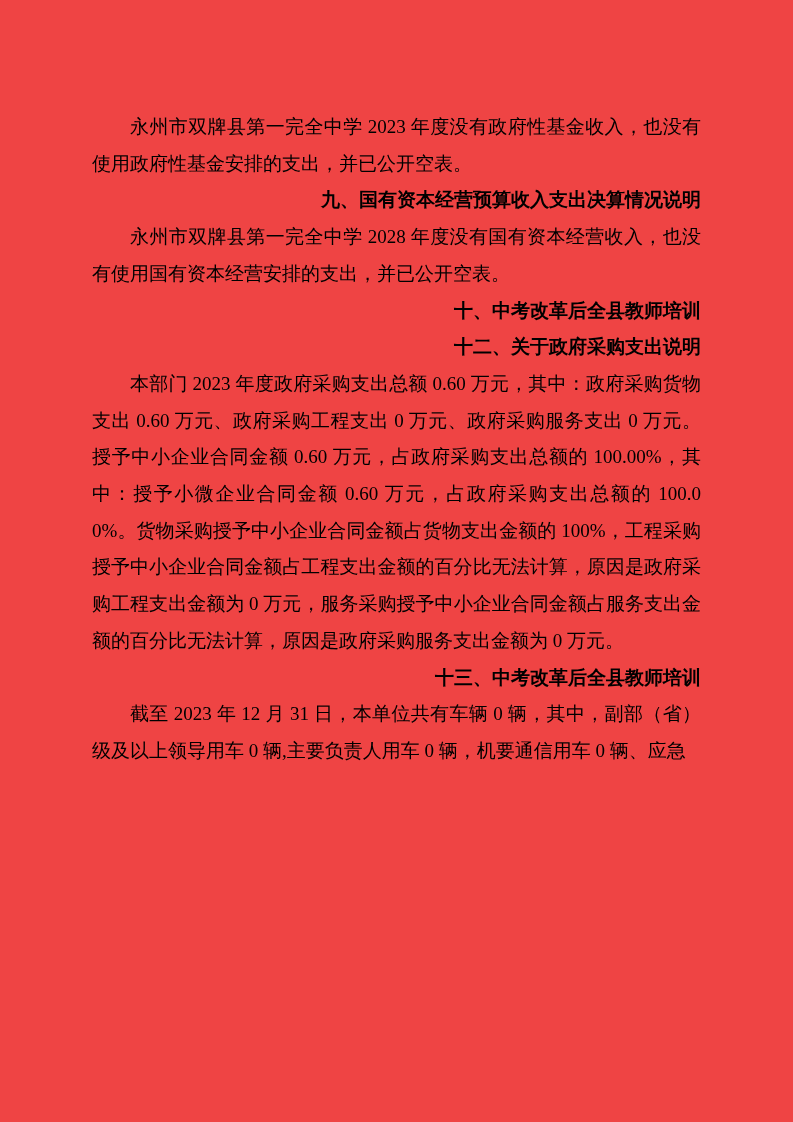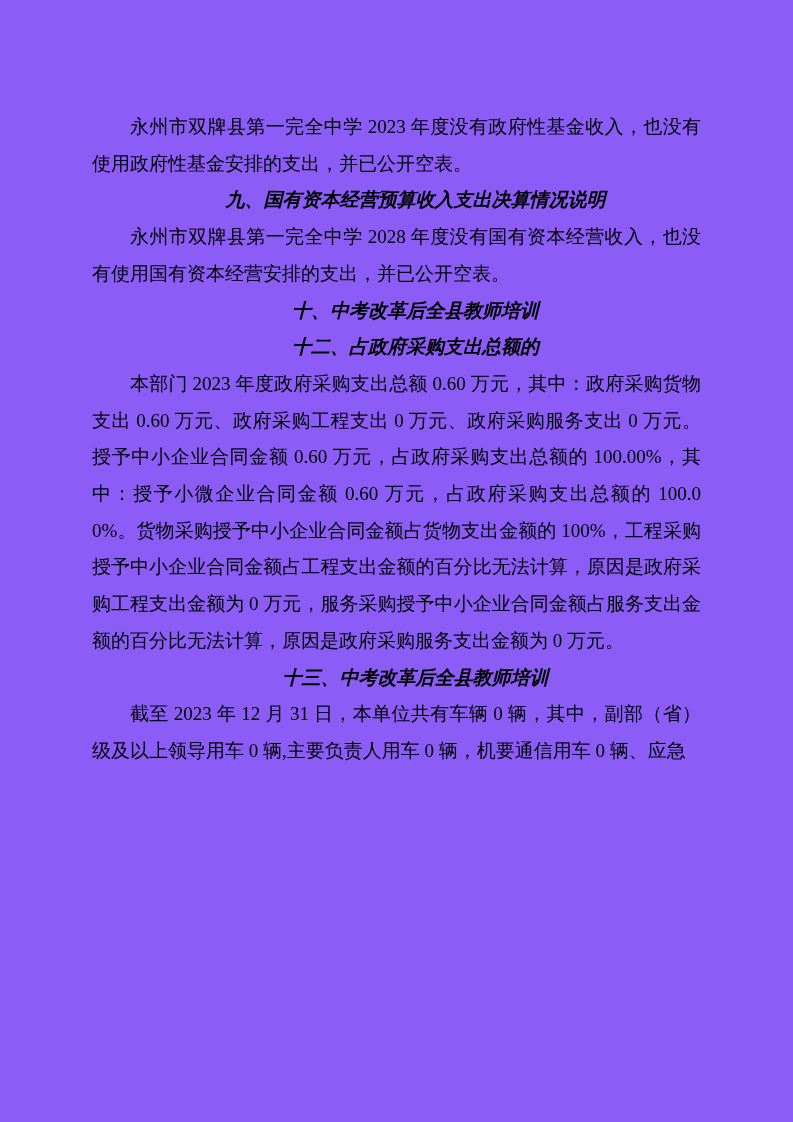--- a/index.html
+++ b/index.html
@@ -11,43 +11,42 @@
     height: 1122px;
     background: #ffffff;
     color: #000000;
     font-family: "Liberation Serif", "DejaVu Serif", serif;
   }
   .page {
     box-sizing: border-box;
     width: 793px;
     height: 1122px;
     padding: 109px 92px 0 92px;
-    background: #8b5cf6;
+    background: #ef4444;
     overflow: hidden;
   }
   .page p {
     margin: 0;
     font-size: 19px;
     line-height: 36.7px;
     text-align: justify;
     text-indent: 2em;
     word-break: break-all;
   }
   .page p.heading {
     font-family: "Liberation Sans", "DejaVu Sans", sans-serif;
     font-weight: 700;
-    text-align: center;
-    font-style: italic;
+    text-align: right;
   }
 </style>
 </head>
 <body>
 
 <div class="page">
   <p>永州市双牌县第一完全中学 2023 年度没有政府性基金收入，也没有使用政府性基金安排的支出，并已公开空表。</p>
   <p class="heading">九、国有资本经营预算收入支出决算情况说明</p>
   <p>永州市双牌县第一完全中学 2028 年度没有国有资本经营收入，也没有使用国有资本经营安排的支出，并已公开空表。</p>
   <p class="heading">十、中考改革后全县教师培训</p>
-  <p class="heading">十二、占政府采购支出总额的</p>
+  <p class="heading">十二、关于政府采购支出说明</p>
   <p>本部门 2023 年度政府采购支出总额 0.60 万元，其中：政府采购货物支出 0.60 万元、政府采购工程支出 0 万元、政府采购服务支出 0 万元。授予中小企业合同金额 0.60 万元，占政府采购支出总额的 100.00%，其中：授予小微企业合同金额 0.60 万元，占政府采购支出总额的 100.00%。货物采购授予中小企业合同金额占货物支出金额的 100%，工程采购授予中小企业合同金额占工程支出金额的百分比无法计算，原因是政府采购工程支出金额为 0 万元，服务采购授予中小企业合同金额占服务支出金额的百分比无法计算，原因是政府采购服务支出金额为 0 万元。</p>
   <p class="heading">十三、中考改革后全县教师培训</p>
   <p>截至 2023 年 12 月 31 日，本单位共有车辆 0 辆，其中，副部（省）级及以上领导用车 0 辆,主要负责人用车 0 辆，机要通信用车 0 辆、应急</p>
 </div>
 
 </body></html>

